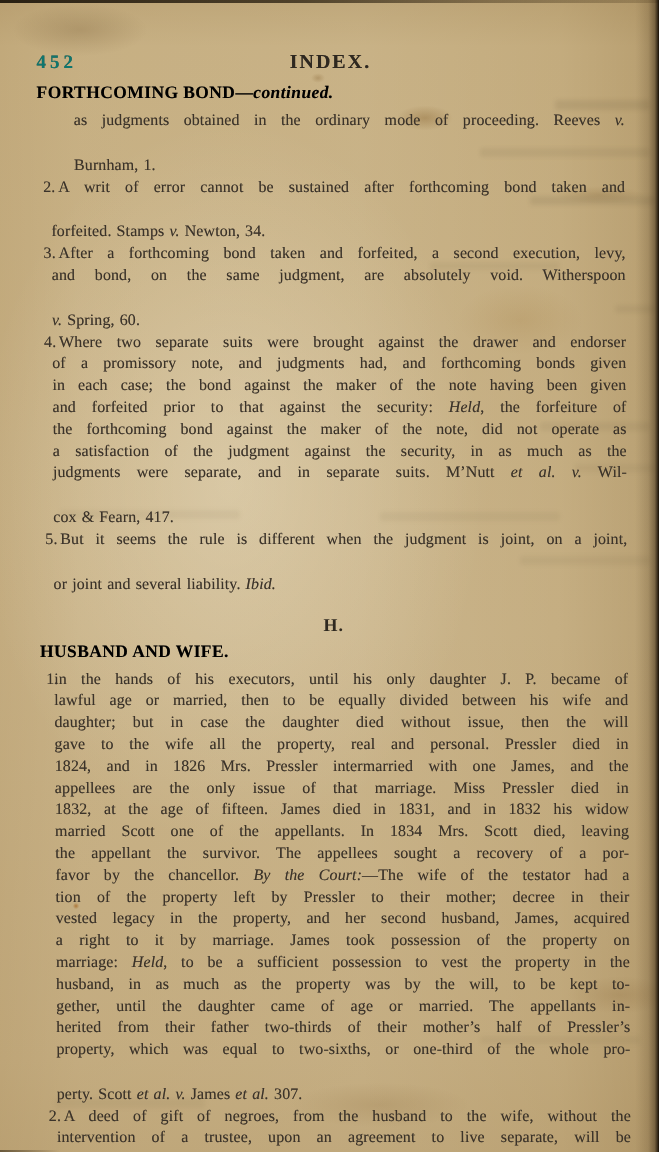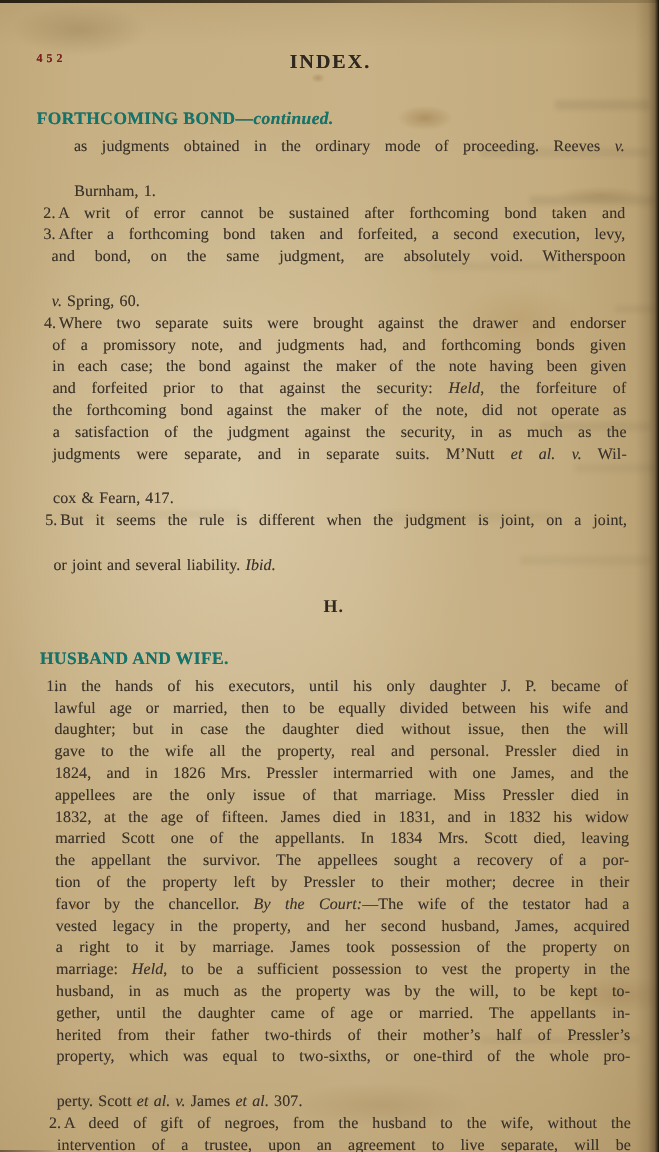--- a/index.html
+++ b/index.html
@@ -70,44 +70,44 @@
 
   .header-row {
     position: relative;
     margin-top: 50px;
     height: 27px;
   }
   .page-num {
     position: absolute;
     left: 0;
     top: 1px;
-    font-size: 12px;
+    font-size: 19px;
     font-weight: bold;
     letter-spacing: 4px;
-    color: #7f1d1d;
+    color: #0f766e;
     text-shadow: 0 0 0.6px rgba(50,43,33,0.6);
   }
   .running-head {
     position: absolute;
     left: 0; right: 0;
     text-align: center;
     font-size: 20px;
     font-weight: bold;
     letter-spacing: 2px;
     color: #2e2820;
     text-shadow: 0 0 0.6px rgba(46,40,32,0.6);
   }
 
   .heading {
     font-size: 17.5px;
     font-weight: bold;
     letter-spacing: 0.4px;
-    margin-top: 31px;
+    margin-top: 5px;
     margin-bottom: 6px;
-    color: #0f766e;
+    color: #000000;
     text-shadow: 0 0 0.5px rgba(47,41,32,0.55);
   }
   .heading .it { font-style: italic; }
 
   .letter {
     text-align: center;
     font-size: 18px;
     font-weight: bold;
     letter-spacing: 1px;
     margin-top: 20px;
@@ -161,20 +161,21 @@
   </div>
   <div id="content-blocks">
       <div class="heading"><span>FORTHCOMING BOND</span><span>—</span><span class="it">continued.</span></div>
       <div class="entry carryover">
         <div class="line"><span>as judgments obtained in the ordinary mode of proceeding. Reeves </span><span class="it">v.</span></div>
         <div class="line final"><span>Burnham, 1.</span></div>
       </div>
       <div class="entry">
         <span class="num">2.</span>
         <div class="line first"><span>A writ of error cannot be sustained after forthcoming bond taken and</span></div>
+        <div class="line final"><span>forfeited. Stamps </span><span class="it">v.</span><span> Newton, 34.</span></div>
       </div>
       <div class="entry">
         <span class="num">3.</span>
         <div class="line first"><span>After a forthcoming bond taken and forfeited, a second execution, levy,</span></div>
         <div class="line"><span>and bond, on the same judgment, are absolutely void. Witherspoon</span></div>
         <div class="line final"><span class="it">v.</span><span> Spring, 60.</span></div>
       </div>
       <div class="entry">
         <span class="num">4.</span>
         <div class="line first"><span>Where two separate suits were brought against the drawer and endorser</span></div>
@@ -197,22 +198,22 @@
         <span class="num">1.</span>
         <div class="line"><span>in the hands of his executors, until his only daughter J. P. became of</span></div>
         <div class="line"><span>lawful age or married, then to be equally divided between his wife and</span></div>
         <div class="line"><span>daughter; but in case the daughter died without issue, then the will</span></div>
         <div class="line"><span>gave to the wife all the property, real and personal. Pressler died in</span></div>
         <div class="line"><span>1824, and in 1826 Mrs. Pressler intermarried with one James, and the</span></div>
         <div class="line"><span>appellees are the only issue of that marriage. Miss Pressler died in</span></div>
         <div class="line"><span>1832, at the age of fifteen. James died in 1831, and in 1832 his widow</span></div>
         <div class="line"><span>married Scott one of the appellants. In 1834 Mrs. Scott died, leaving</span></div>
         <div class="line"><span>the appellant the survivor. The appellees sought a recovery of a por-</span></div>
+        <div class="line"><span>favor by the chancellor. </span><span class="it">By the Court:</span><span>—The wife of the testator had a</span></div>
         <div class="line"><span>tion of the property left by Pressler to their mother; decree in their</span></div>
-        <div class="line"><span>favor by the chancellor. </span><span class="it">By the Court:</span><span>—The wife of the testator had a</span></div>
         <div class="line"><span>vested legacy in the property, and her second husband, James, acquired</span></div>
         <div class="line"><span>a right to it by marriage. James took possession of the property on</span></div>
         <div class="line"><span>marriage: </span><span class="it">Held</span><span>, to be a sufficient possession to vest the property in the</span></div>
         <div class="line"><span>husband, in as much as the property was by the will, to be kept to-</span></div>
         <div class="line"><span>gether, until the daughter came of age or married. The appellants in-</span></div>
         <div class="line"><span>herited from their father two-thirds of their mother’s half of Pressler’s</span></div>
         <div class="line"><span>property, which was equal to two-sixths, or one-third of the whole pro-</span></div>
         <div class="line final"><span>perty. Scott </span><span class="it">et al. v.</span><span> James </span><span class="it">et al.</span><span> 307.</span></div>
       </div>
       <div class="entry">

